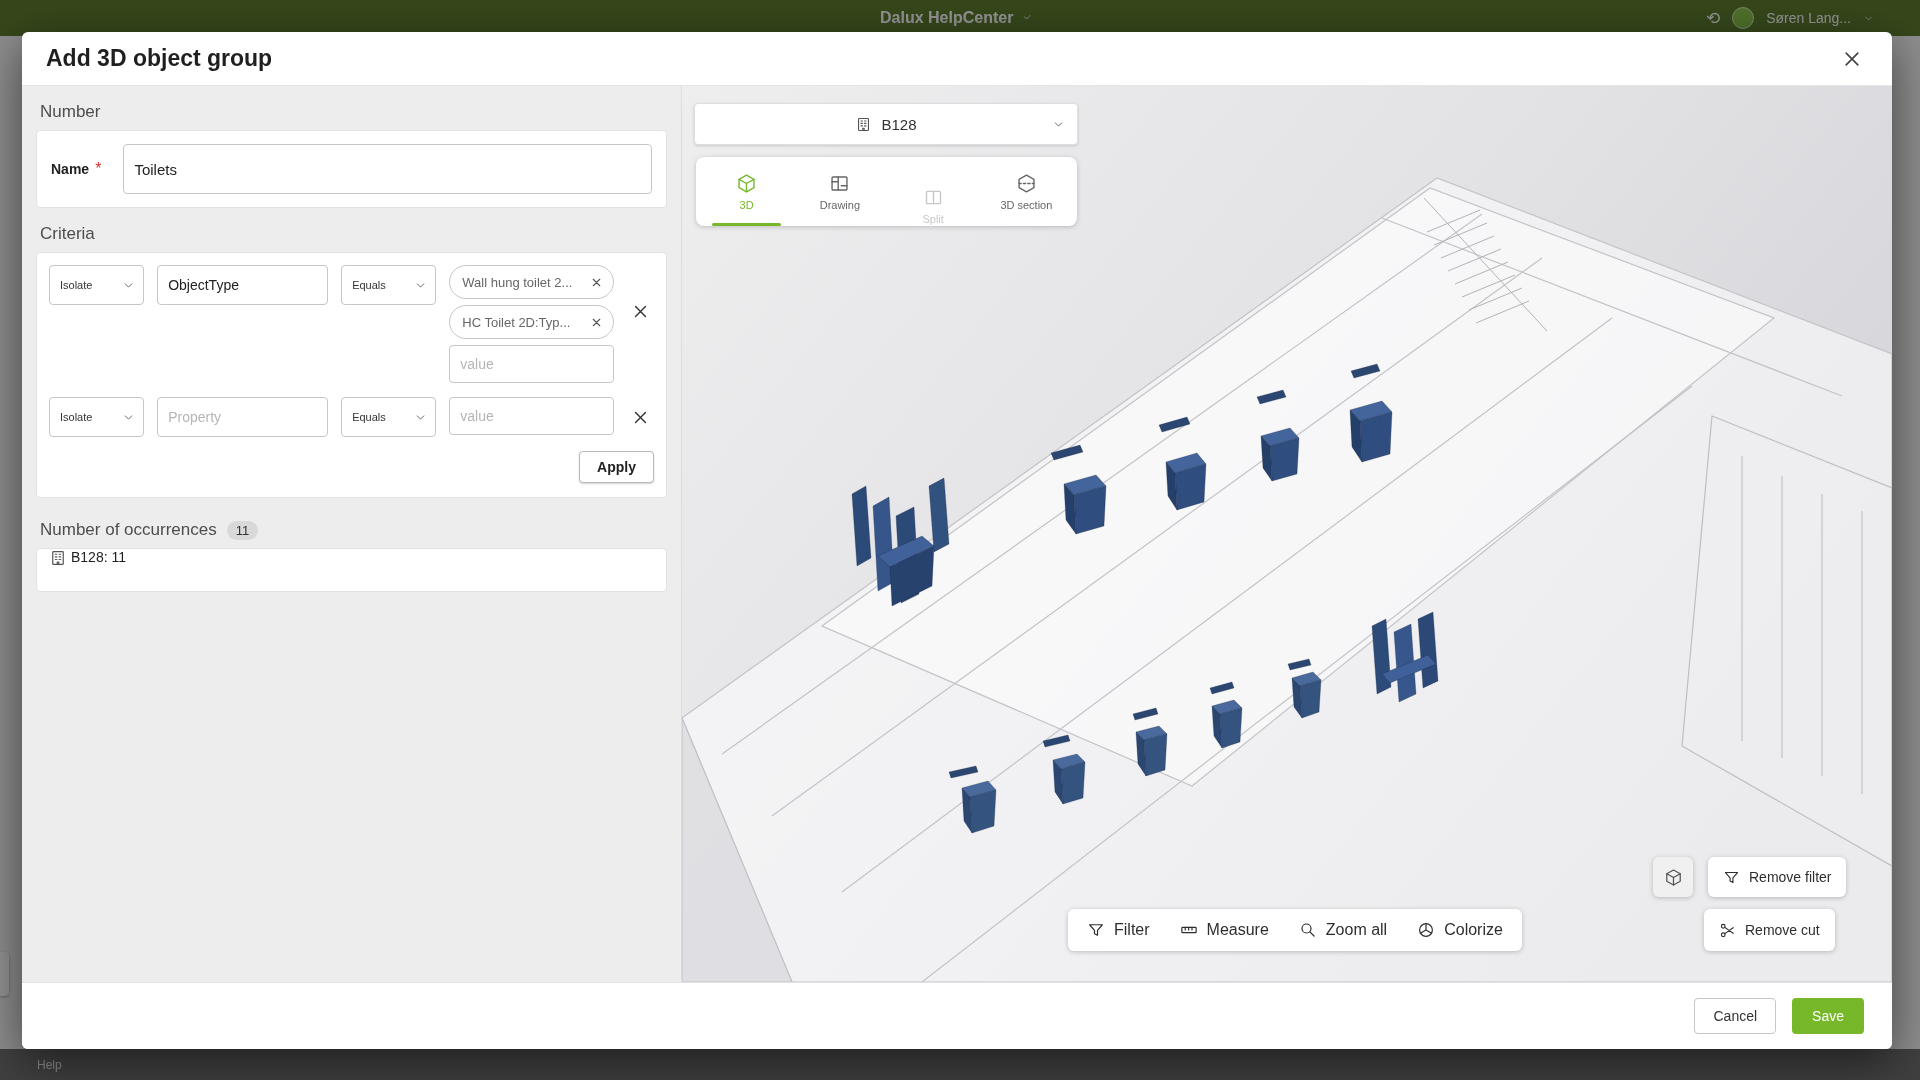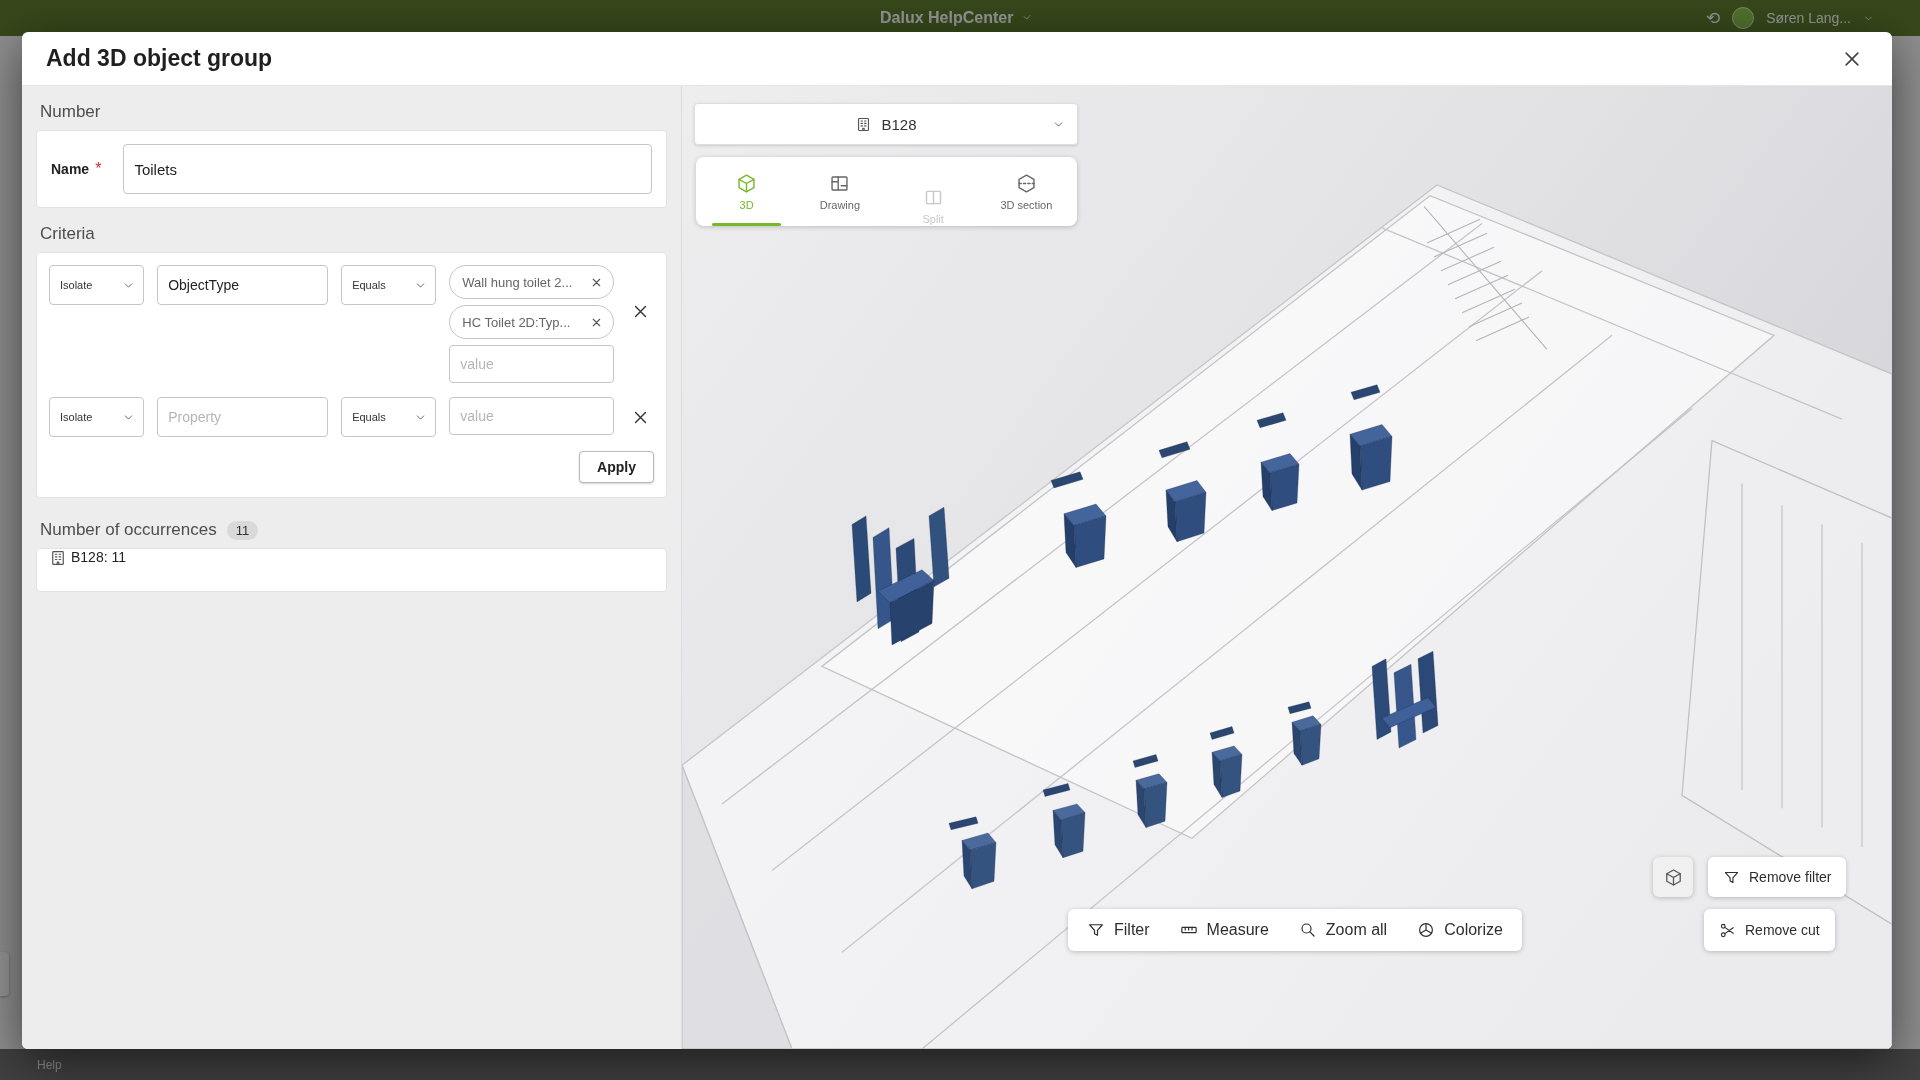--- a/index.html
+++ b/index.html
@@ -441,14 +441,18 @@
               <circle cx="6" cy="18" r="2.6"></circle>
               <path d="M8.2 7.6 20 16M8.2 16.4 20 8"></path>
             </svg>
         </span>
         <span>Remove cut</span>
       </div>
 
     </section>
   </div>
 
+  <div class="modal-footer">
+    <button class="btn-cancel">Cancel</button>
+    <button class="btn-save">Save</button>
+  </div>
 
 </div>
 
 </body></html>

